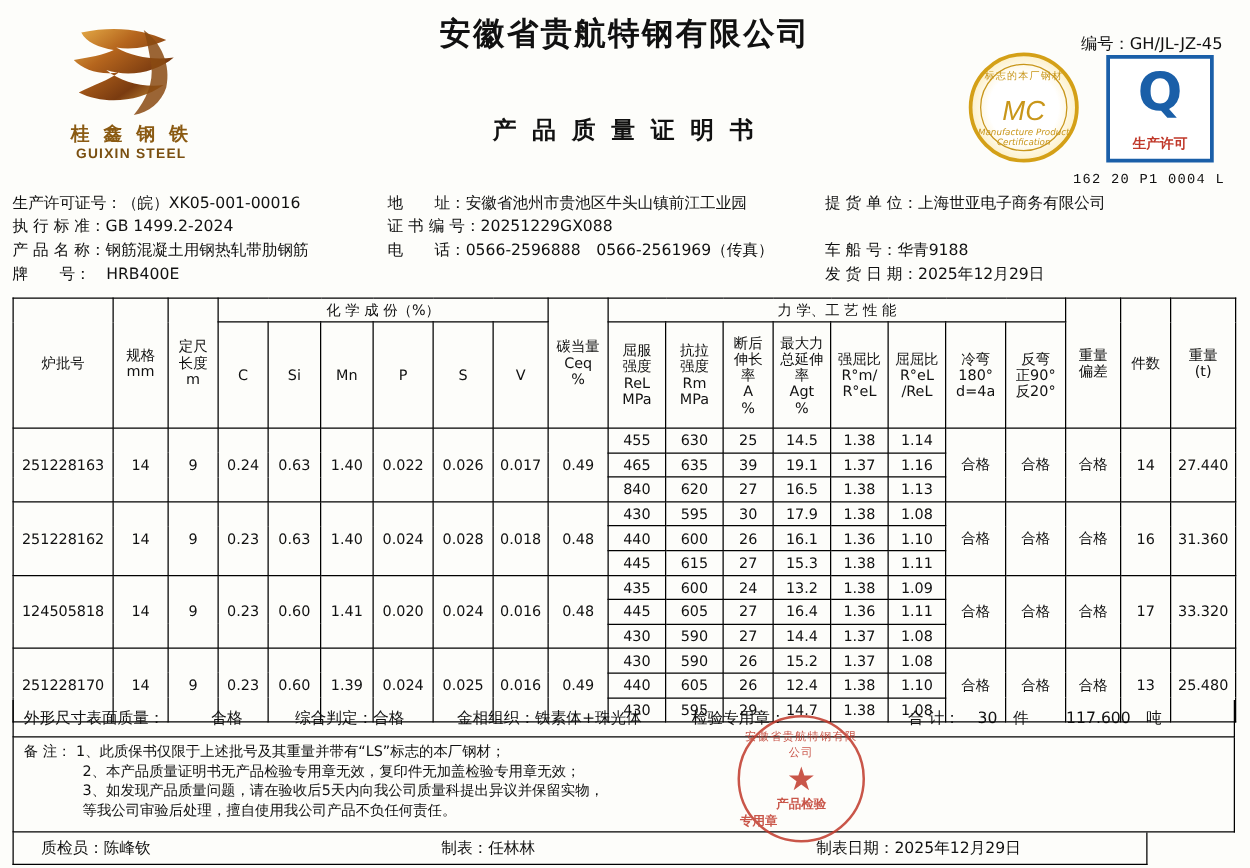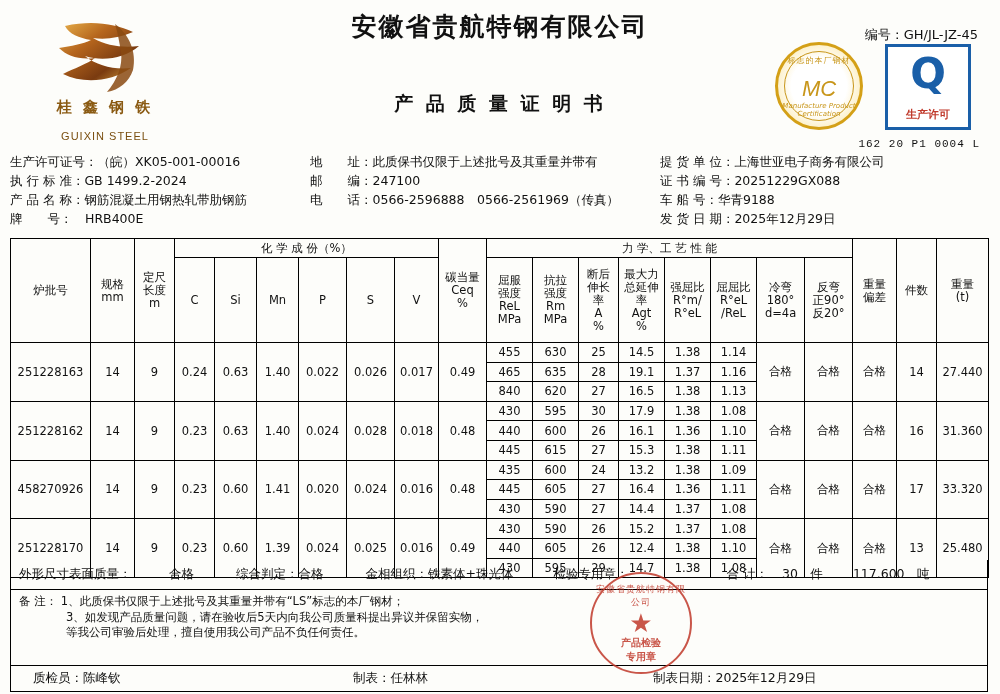--- a/index.html
+++ b/index.html
@@ -19,21 +19,21 @@
   }
   .logo-mark{
     height:78px;width:120px;margin:0 auto;
     position:relative;
   }
   .logo-cn{
     font-size:15px;font-weight:bold;color:#8a5a12;letter-spacing:3px;
     margin-top:2px;font-family:"DejaVu Sans",sans-serif;
   }
   .logo-en{
-    font-size:11px;font-weight:normal;color:#7a4f10;letter-spacing:1px;margin-top:13px;
+    font-size:11px;font-weight:bold;color:#7a4f10;letter-spacing:1px;margin-top:0;
   }
   .title-block{position:absolute;left:250px;top:10px;width:500px;text-align:center;}
   .company-title{
     font-size:25px;font-weight:bold;letter-spacing:2px;
     font-family:"DejaVu Sans",sans-serif;
   }
   .doc-title{
     font-size:19px;font-weight:bold;letter-spacing:3px;margin-top:48px;
     font-family:"DejaVu Sans",sans-serif;
   }
@@ -122,21 +122,21 @@
   .remarks{
     position:absolute;left:10px;top:590px;width:978px;height:76px;
     border:1px solid #000;border-top:none;box-sizing:border-box;
     font-size:11.5px;line-height:15.5px;font-family:"DejaVu Sans",sans-serif;
     padding:4px 8px;
   }
   .remarks .ln{white-space:nowrap;}
   .remarks .indent{padding-left:47px;}
 
   .footer{
-    position:absolute;left:10px;top:666px;width:978px;height:26px;
+    position:absolute;left:10px;top:666px;width:908px;height:26px;
     border:1px solid #000;border-top:none;box-sizing:border-box;
     display:flex;align-items:center;font-size:12.5px;
     font-family:"DejaVu Sans",sans-serif;
   }
   .footer .f1{width:320px;padding-left:22px;}
   .footer .f2{width:300px;}
   .footer .f3{flex:1;}
 
   
   .seal-red{
@@ -150,21 +150,21 @@
   }
   .seal-red .t1{
     position:absolute;left:0;right:0;top:9px;text-align:center;font-size:9px;color:#c0392b;
     font-family:"DejaVu Sans",sans-serif;letter-spacing:1px;
   }
   .seal-red .t2{
     position:absolute;left:0;right:0;bottom:22px;text-align:center;font-size:10px;color:#c0392b;
     font-family:"DejaVu Sans",sans-serif;font-weight:bold;
   }
   .seal-red .t3{
-    position:absolute;left:0;right:0;bottom:8px;text-align:center;font-size:10px;color:#c0392b;
+    position:absolute;left:0;right:0;bottom:8px;text-align:left;font-size:10px;color:#c0392b;
     font-family:Liberation Serif, serif;font-weight:bold;
   }
 </style>
 </head>
 <body>
 
 <div class="page">
 
   <div class="header">
 
@@ -204,26 +204,25 @@
 
     <div class="seal-q">
       <div class="q">Q</div>
       <div class="lic">生产许可</div>
     </div>
   </div>
 
   <div class="info">
     <div class="row">
       <div class="c1">生产许可证号：（皖）XK05-001-00016</div>
-      <div class="c2">地　　址：此质保书仅限于上述批号及其重量并带有</div>
+      <div class="c2">地　　址：安徽省池州市贵池区牛头山镇前江工业园</div>
       <div class="c3">提 货 单 位：上海世亚电子商务有限公司</div>
     </div>
     <div class="row">
       <div class="c1">执 行 标 准：GB 1499.2-2024</div>
-      <div class="c2">邮　　编：247100</div>
       <div class="c3">证 书 编 号：20251229GX088</div>
     </div>
     <div class="row">
       <div class="c1">产 品 名 称：钢筋混凝土用钢热轧带肋钢筋</div>
       <div class="c2">电　　话：0566-2596888　0566-2561969（传真）</div>
       <div class="c3">车 船 号：华青9188</div>
     </div>
     <div class="row">
       <div class="c1">牌　　号：　HRB400E</div>
       <div class="c2"></div>
@@ -303,21 +302,21 @@
       <td class="mechcell">1.14</td>
       <td rowspan="3">合格</td>
       <td rowspan="3">合格</td>
       <td rowspan="3">合格</td>
       <td rowspan="3">14</td>
       <td rowspan="3">27.440</td>
     </tr>
     <tr>
       <td class="mechcell">465</td>
       <td class="mechcell">635</td>
-      <td class="mechcell">28</td>
+      <td class="mechcell">39</td>
       <td class="mechcell">19.1</td>
       <td class="mechcell">1.37</td>
       <td class="mechcell">1.16</td>
     </tr>
     <tr>
       <td class="mechcell">840</td>
       <td class="mechcell">620</td>
       <td class="mechcell">27</td>
       <td class="mechcell">16.5</td>
       <td class="mechcell">1.38</td>
@@ -358,21 +357,21 @@
     <tr>
       <td class="mechcell">445</td>
       <td class="mechcell">615</td>
       <td class="mechcell">27</td>
       <td class="mechcell">15.3</td>
       <td class="mechcell">1.38</td>
       <td class="mechcell">1.11</td>
     </tr>
 
     <tr>
-      <td rowspan="3">458270926</td>
+      <td rowspan="3">124505818</td>
       <td rowspan="3">14</td>
       <td rowspan="3">9</td>
       <td rowspan="3">0.23</td>
       <td rowspan="3">0.60</td>
       <td rowspan="3">1.41</td>
       <td rowspan="3">0.020</td>
       <td rowspan="3">0.024</td>
       <td rowspan="3">0.016</td>
       <td rowspan="3">0.48</td>
       <td class="mechcell">435</td>
@@ -463,20 +462,21 @@
     <span>30　件</span>
     <span style="width:30px"></span>
     <span>117.600　吨</span>
   </div>
 
   <div class="remarks">
     <div class="ln">
       <span>备 注：</span>
       <span>1、此质保书仅限于上述批号及其重量并带有“LS”标志的本厂钢材；</span>
     </div>
+    <div class="ln indent">2、本产品质量证明书无产品检验专用章无效，复印件无加盖检验专用章无效；</div>
     <div class="ln indent">3、如发现产品质量问题，请在验收后5天内向我公司质量科提出异议并保留实物，</div>
     <div class="ln indent">等我公司审验后处理，擅自使用我公司产品不负任何责任。</div>
   </div>
 
   <div class="seal-red">
     <div class="t1">安徽省贵航特钢有限公司</div>
     <div class="star">★</div>
     <div class="t2">产品检验</div>
     <div class="t3">专用章</div>
   </div>

